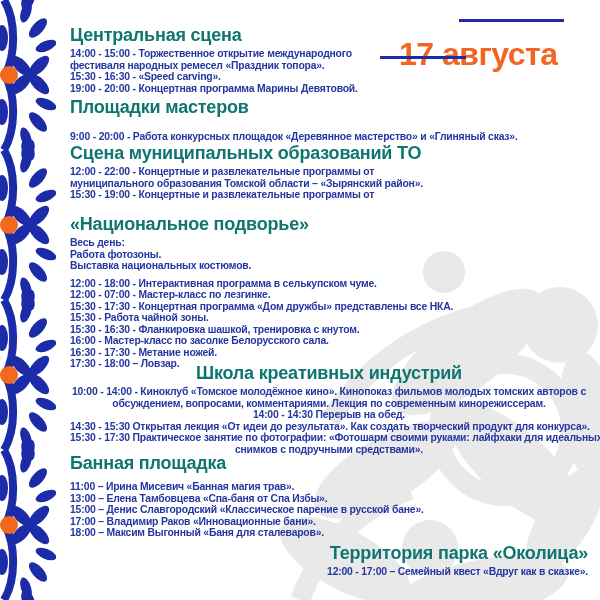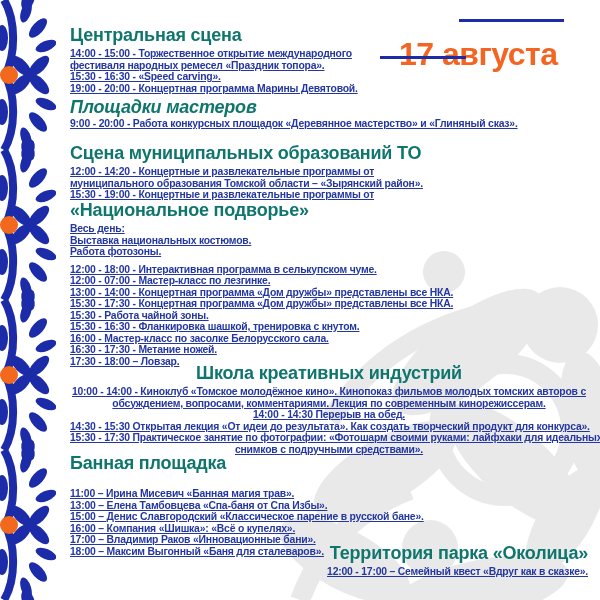--- a/index.html
+++ b/index.html
@@ -19,33 +19,33 @@
   .date-text{
     position:absolute;left:399px;top:36px;width:190px;
     color:#f26522;font-size:32px;font-weight:bold;letter-spacing:-0.5px;white-space:nowrap;
   }
   
   .content{position:absolute;left:70px;top:0;width:518px;height:600px;z-index:3;}
   .sec{position:absolute;left:0;width:518px;}
   .sec:nth-of-type(1){top:26px;}
   .sec:nth-of-type(2){top:98px;}
   .sec:nth-of-type(3){top:144px;}
-  .sec:nth-of-type(4){top:201px;}
+  .sec:nth-of-type(4){top:215px;}
   .sec:nth-of-type(5){top:364px;text-align:center;}
   .sec:nth-of-type(6){top:454px;}
   .sec:nth-of-type(7){top:544px;text-align:right;}
   .sec-title{
     margin:0 0 4px 0;
     color:#0f766e;font-size:18px;font-weight:bold;line-height:18px;letter-spacing:-0.2px;
   }
-  .sec:nth-of-type(2) .sec-title{margin-bottom:2px;font-style:italic;}
-  .sec:nth-of-type(6) .sec-title{margin-bottom:16px;}
+  .sec:nth-of-type(2) .sec-title{margin-bottom:15px;}
+  .sec:nth-of-type(6) .sec-title{margin-bottom:9px;}
   .line{
     color:#2437a0;font-size:10.4px;font-weight:bold;line-height:11.5px;
-    letter-spacing:-0.2px;white-space:nowrap;text-decoration:underline;
+    letter-spacing:-0.2px;white-space:nowrap;
   }
   .line.spacer{height:6px;}
 </style>
 </head>
 <body>
 
 <svg class="watermark" viewBox="0 0 600 600" xmlns="http://www.w3.org/2000/svg" aria-hidden="true">
   <g fill="#e9e9e9">
     <circle cx="444" cy="272" r="21"></circle>
     <circle cx="560" cy="325" r="38"></circle>
@@ -118,36 +118,35 @@
   <section class="sec">
     <h2 class="sec-title">Площадки мастеров</h2>
     <div class="sec-lines">
         <div class="line">9:00 - 20:00 - Работа конкурсных площадок «Деревянное мастерство» и «Глиняный сказ».</div>
       </div>
   </section>
 
   <section class="sec">
     <h2 class="sec-title">Сцена муниципальных образований ТО</h2>
     <div class="sec-lines">
-        <div class="line">12:00 - 14:20 - Концертные и развлекательные программы от</div>
+        <div class="line">12:00 - 22:00 - Концертные и развлекательные программы от</div>
         <div class="line">муниципального образования Томской области – «Зырянский район».</div>
         <div class="line">15:30 - 19:00 - Концертные и развлекательные программы от</div>
       </div>
   </section>
 
   <section class="sec">
     <h2 class="sec-title">«Национальное подворье»</h2>
     <div class="sec-lines">
         <div class="line">Весь день:</div>
+        <div class="line">Работа фотозоны.</div>
         <div class="line">Выставка национальных костюмов.</div>
-        <div class="line">Работа фотозоны.</div>
         <div class="line spacer"></div>
         <div class="line">12:00 - 18:00 - Интерактивная программа в селькупском чуме.</div>
         <div class="line">12:00 - 07:00 - Мастер-класс по лезгинке.</div>
-        <div class="line">13:00 - 14:00 - Концертная программа «Дом дружбы» представлены все НКА.</div>
         <div class="line">15:30 - 17:30 - Концертная программа «Дом дружбы» представлены все НКА.</div>
         <div class="line">15:30 - Работа чайной зоны.</div>
         <div class="line">15:30 - 16:30 - Фланкировка шашкой, тренировка с кнутом.</div>
         <div class="line">16:00 - Мастер-класс по засолке Белорусского сала.</div>
         <div class="line">16:30 - 17:30 - Метание ножей.</div>
         <div class="line">17:30 - 18:00 – Ловзар.</div>
       </div>
   </section>
 
   <section class="sec">
@@ -161,21 +160,20 @@
         <div class="line">снимков с подручными средствами».</div>
       </div>
   </section>
 
   <section class="sec">
     <h2 class="sec-title">Банная площадка</h2>
     <div class="sec-lines">
         <div class="line">11:00 – Ирина Мисевич «Банная магия трав».</div>
         <div class="line">13:00 – Елена Тамбовцева «Спа-баня от Спа Избы».</div>
         <div class="line">15:00 – Денис Славгородский «Классическое парение в русской бане».</div>
-        <div class="line">16:00 – Компания «Шишка»: «Всё о купелях».</div>
         <div class="line">17:00 – Владимир Раков «Инновационные бани».</div>
         <div class="line">18:00 – Максим Выгонный «Баня для сталеваров».</div>
       </div>
   </section>
 
   <section class="sec">
     <h2 class="sec-title">Территория парка «Околица»</h2>
     <div class="sec-lines">
         <div class="line">12:00 - 17:00 – Семейный квест «Вдруг как в сказке».</div>
       </div>

